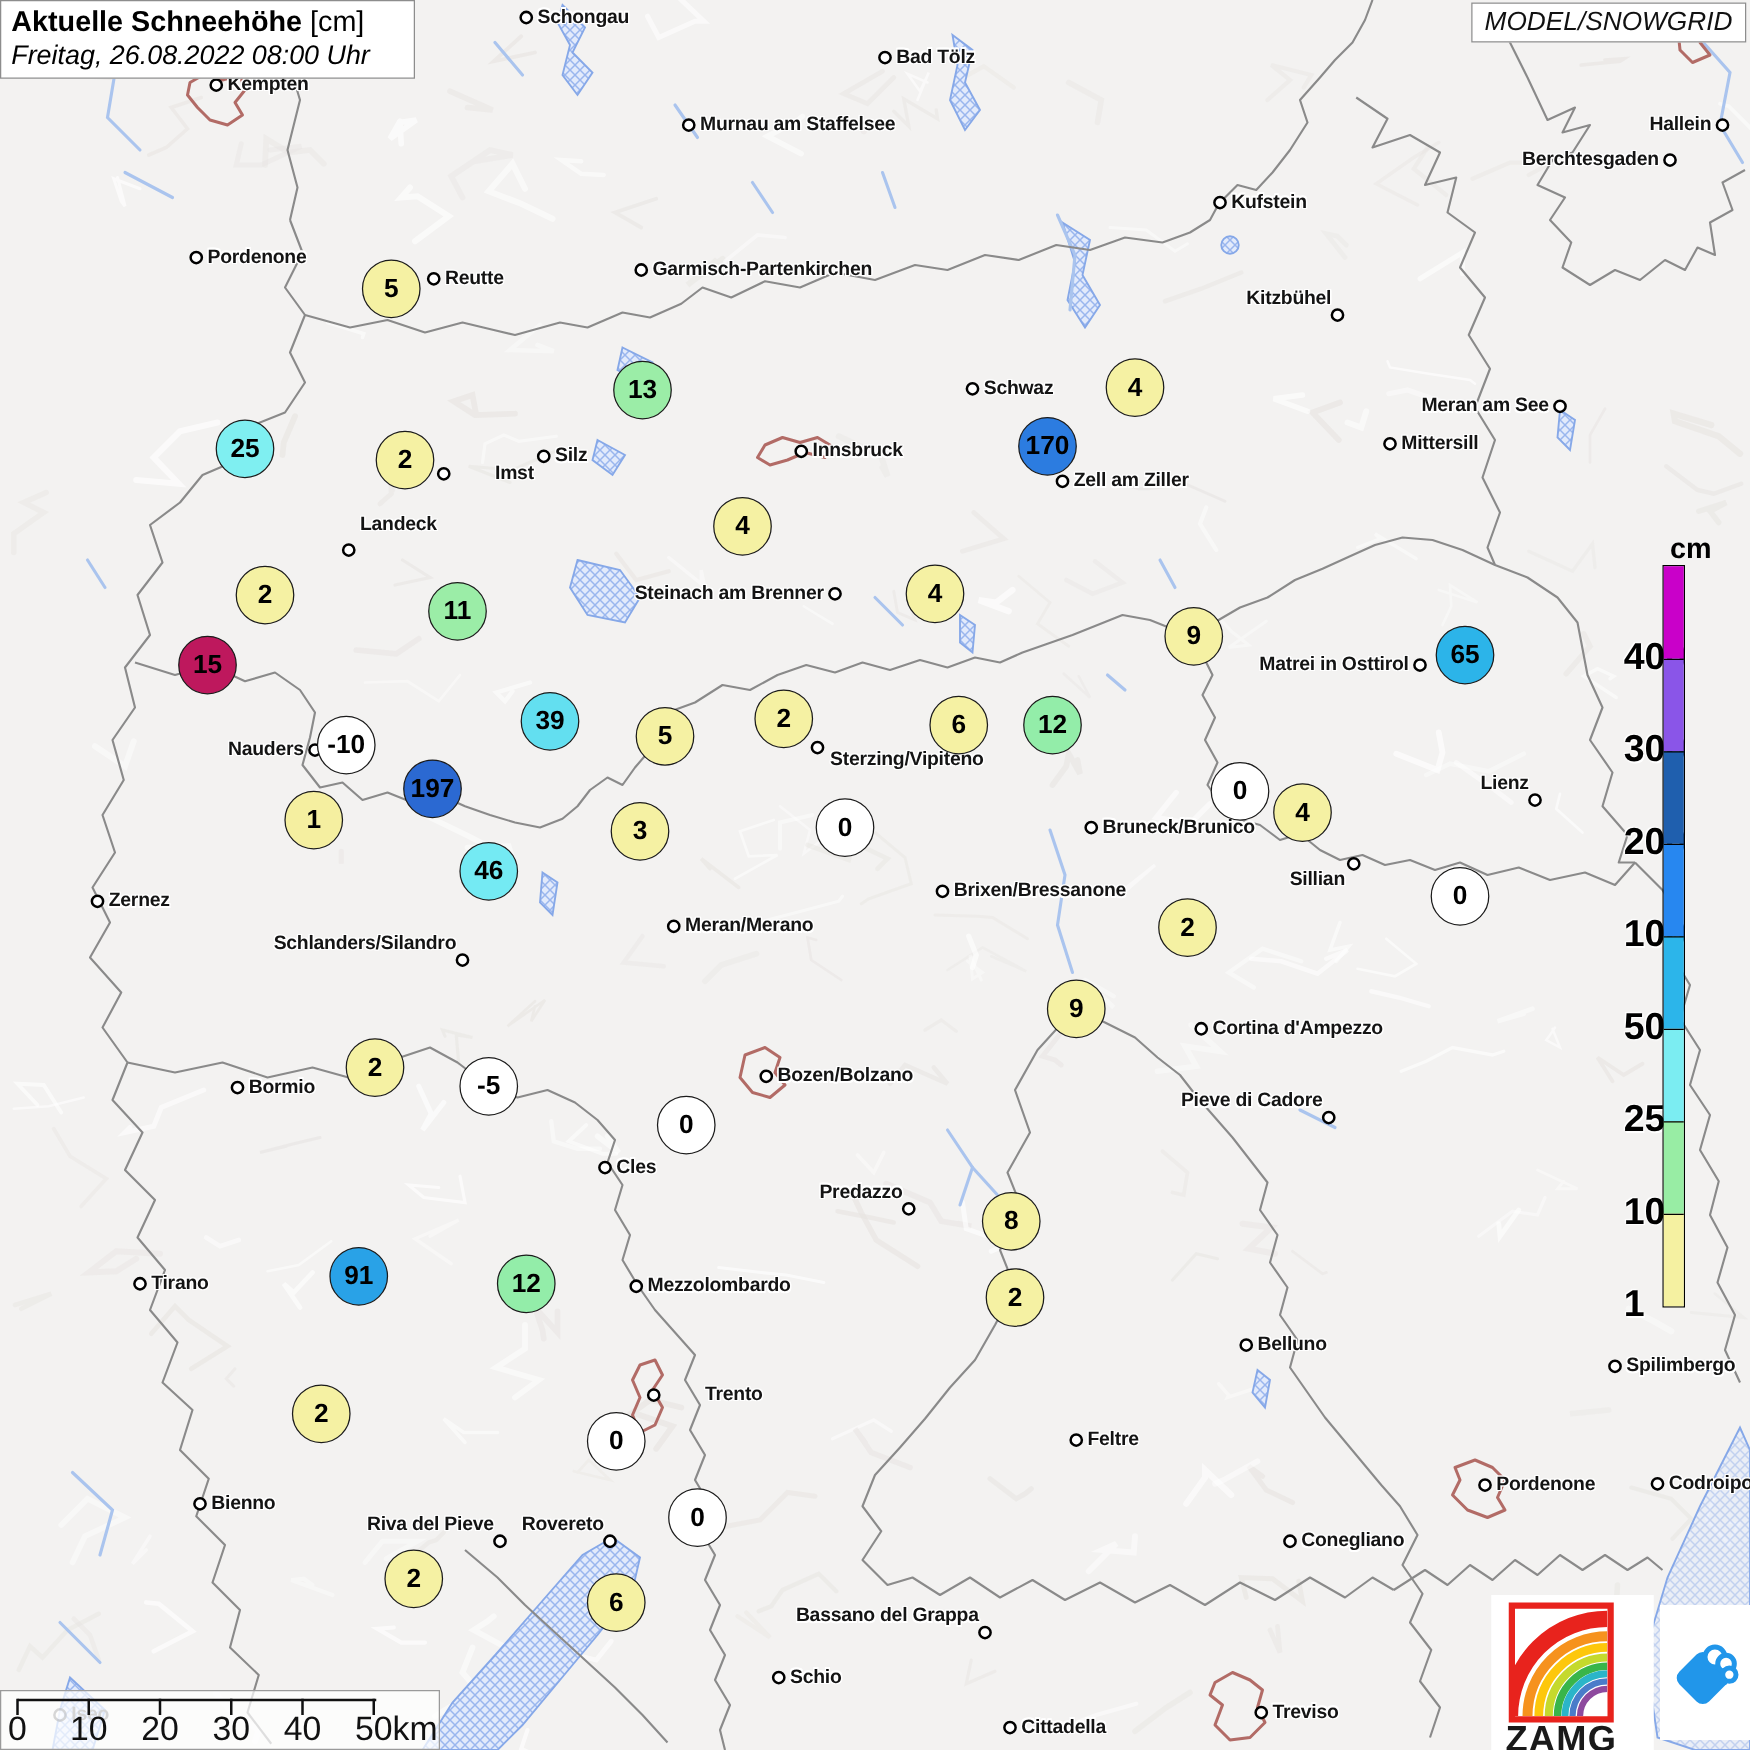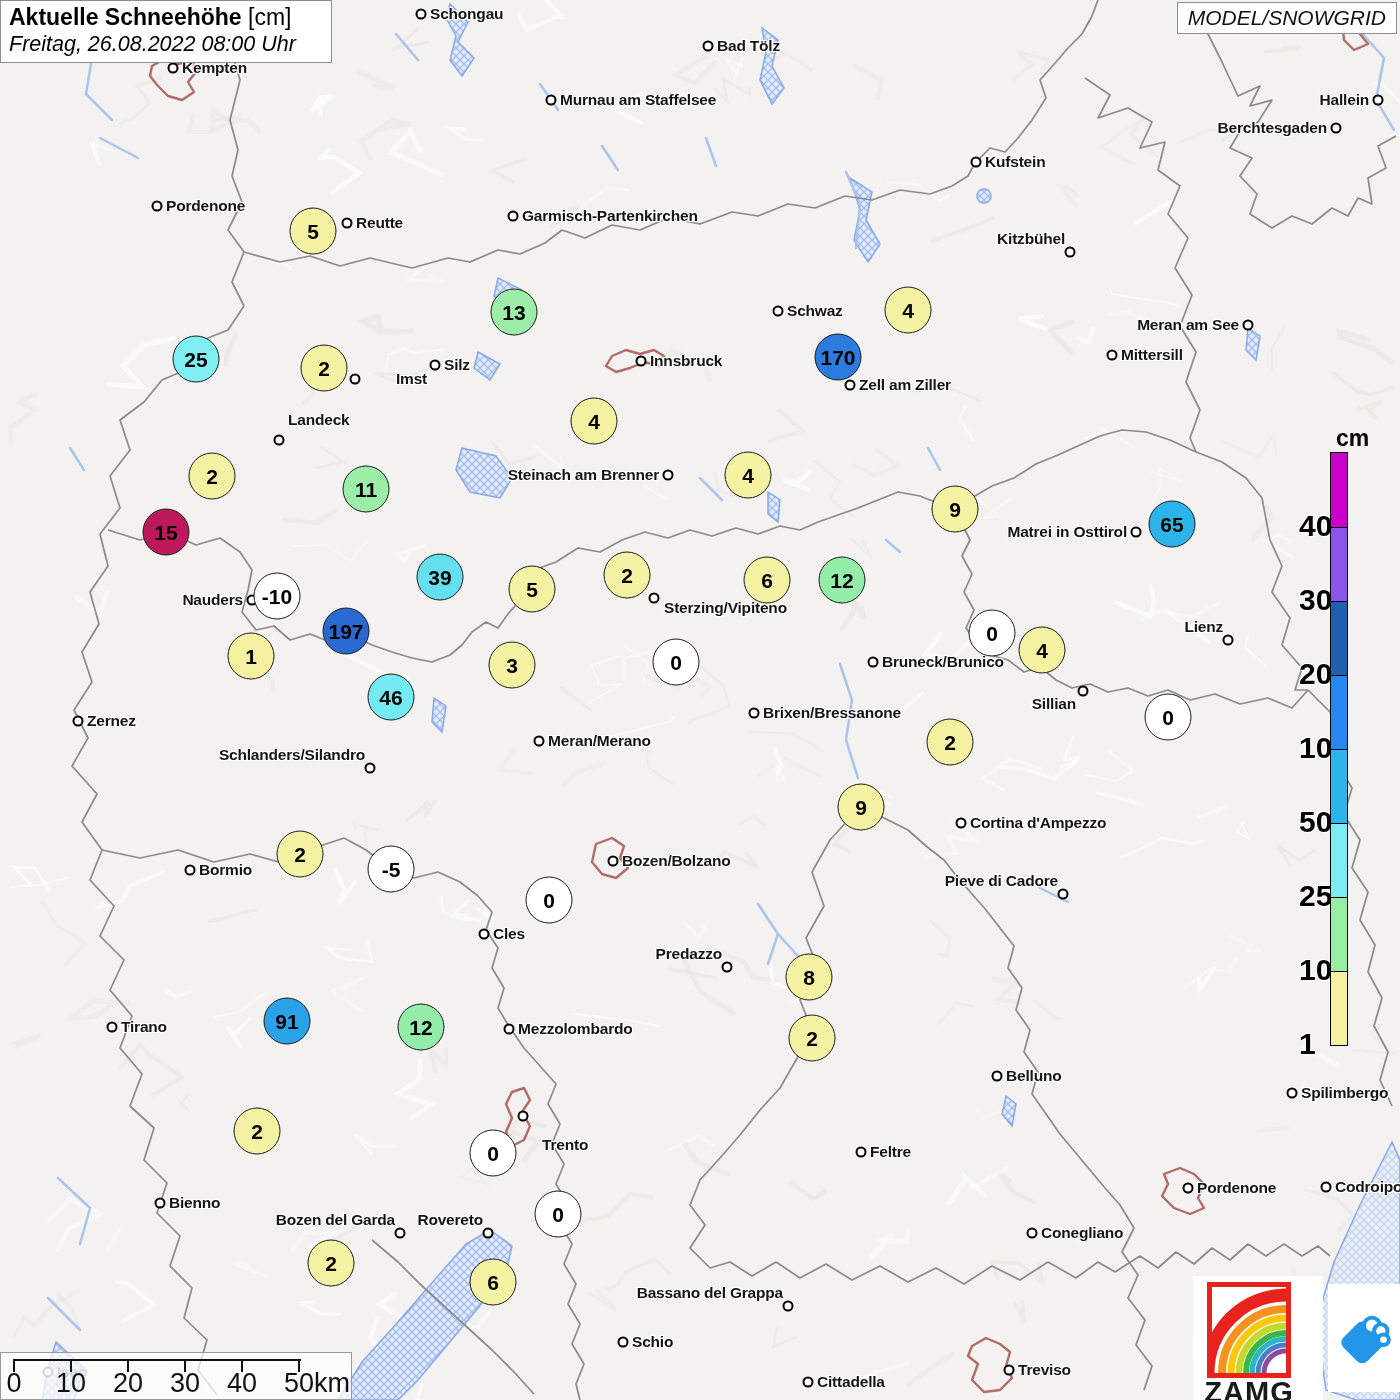--- a/index.html
+++ b/index.html
@@ -402,31 +402,31 @@
       <div class="city-label" style="right: 678px; top: 954px;">Predazzo</div>
       <div class="city-marker" style="left: 112px; top: 1027px;"></div>
       <div class="city-label" style="left: 121px; top: 1027px;">Tirano</div>
       <div class="city-marker" style="left: 509px; top: 1029px;"></div>
       <div class="city-label" style="left: 518px; top: 1029px;">Mezzolombardo</div>
       <div class="city-marker" style="left: 997px; top: 1076px;"></div>
       <div class="city-label" style="left: 1006px; top: 1076px;">Belluno</div>
       <div class="city-marker" style="left: 1292px; top: 1093px;"></div>
       <div class="city-label" style="left: 1301px; top: 1093px;">Spilimbergo</div>
       <div class="city-marker" style="left: 523px; top: 1116px;"></div>
-      <div class="city-label" style="left: 542px; top: 1116px; margin-top: 29px;">Trento</div>
+      <div class="city-label" style="left: 564px; top: 1116px;">Trento</div>
       <div class="city-marker" style="left: 861px; top: 1152px;"></div>
       <div class="city-label" style="left: 870px; top: 1152px;">Feltre</div>
       <div class="city-marker" style="left: 160px; top: 1203px;"></div>
       <div class="city-label" style="left: 169px; top: 1203px;">Bienno</div>
       <div class="city-marker" style="left: 1188px; top: 1188px;"></div>
       <div class="city-label" style="left: 1197px; top: 1188px;">Pordenone</div>
       <div class="city-marker" style="left: 1326px; top: 1187px;"></div>
       <div class="city-label" style="left: 1335px; top: 1187px;">Codroipo</div>
       <div class="city-marker" style="left: 400px; top: 1233px;"></div>
-      <div class="city-label" style="right: 1005px; top: 1220px;">Bozen del Garda</div>
+      <div class="city-label" style="right: 1005px; top: 1220px;">Riva del Pieve</div>
       <div class="city-marker" style="left: 488px; top: 1233px;"></div>
       <div class="city-label" style="right: 917px; top: 1220px;">Rovereto</div>
       <div class="city-marker" style="left: 1032px; top: 1233px;"></div>
       <div class="city-label" style="left: 1041px; top: 1233px;">Conegliano</div>
       <div class="city-marker" style="left: 788px; top: 1306px;"></div>
       <div class="city-label" style="right: 617px; top: 1293px;">Bassano del Grappa</div>
       <div class="city-marker" style="left: 623px; top: 1342px;"></div>
       <div class="city-label" style="left: 632px; top: 1342px;">Schio</div>
       <div class="city-marker" style="left: 1009px; top: 1370px;"></div>
       <div class="city-label" style="left: 1018px; top: 1370px;">Treviso</div>

